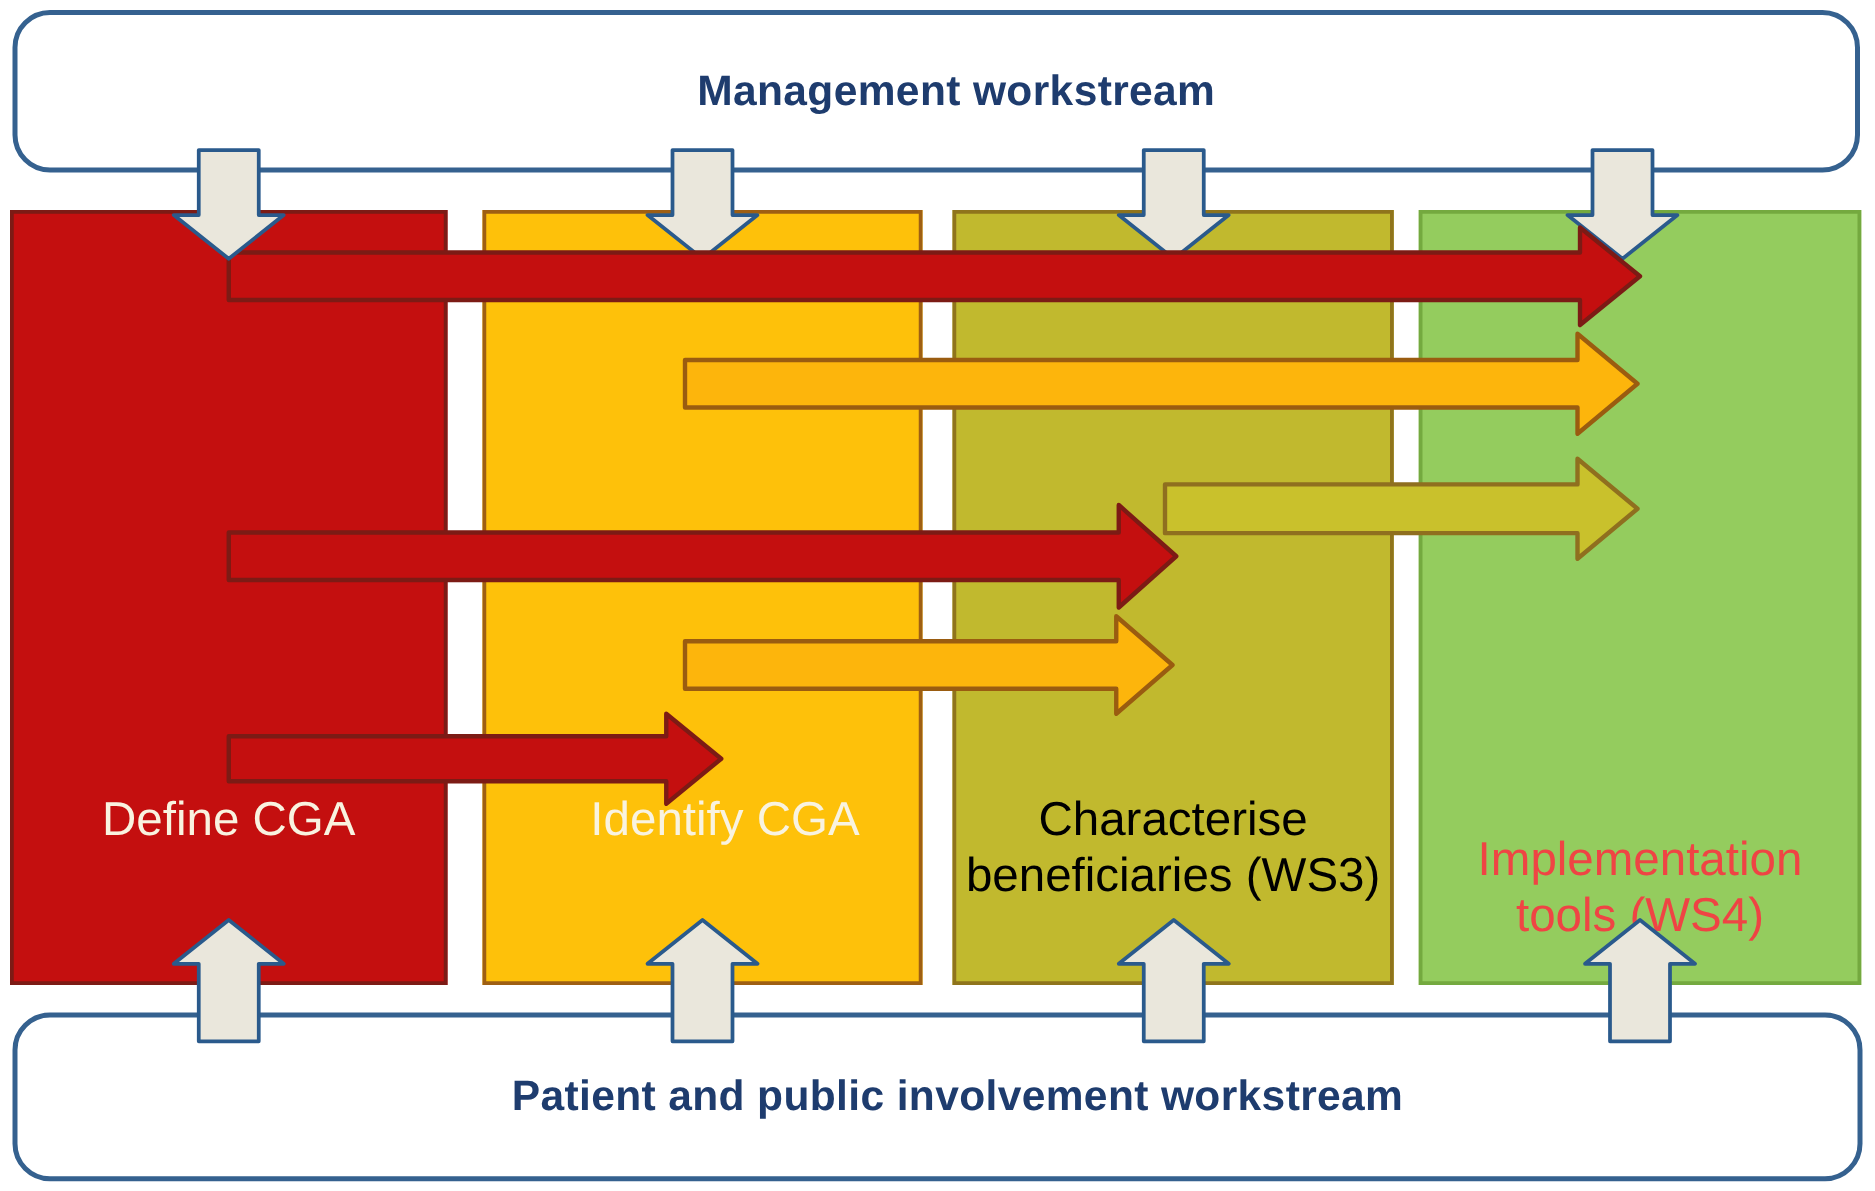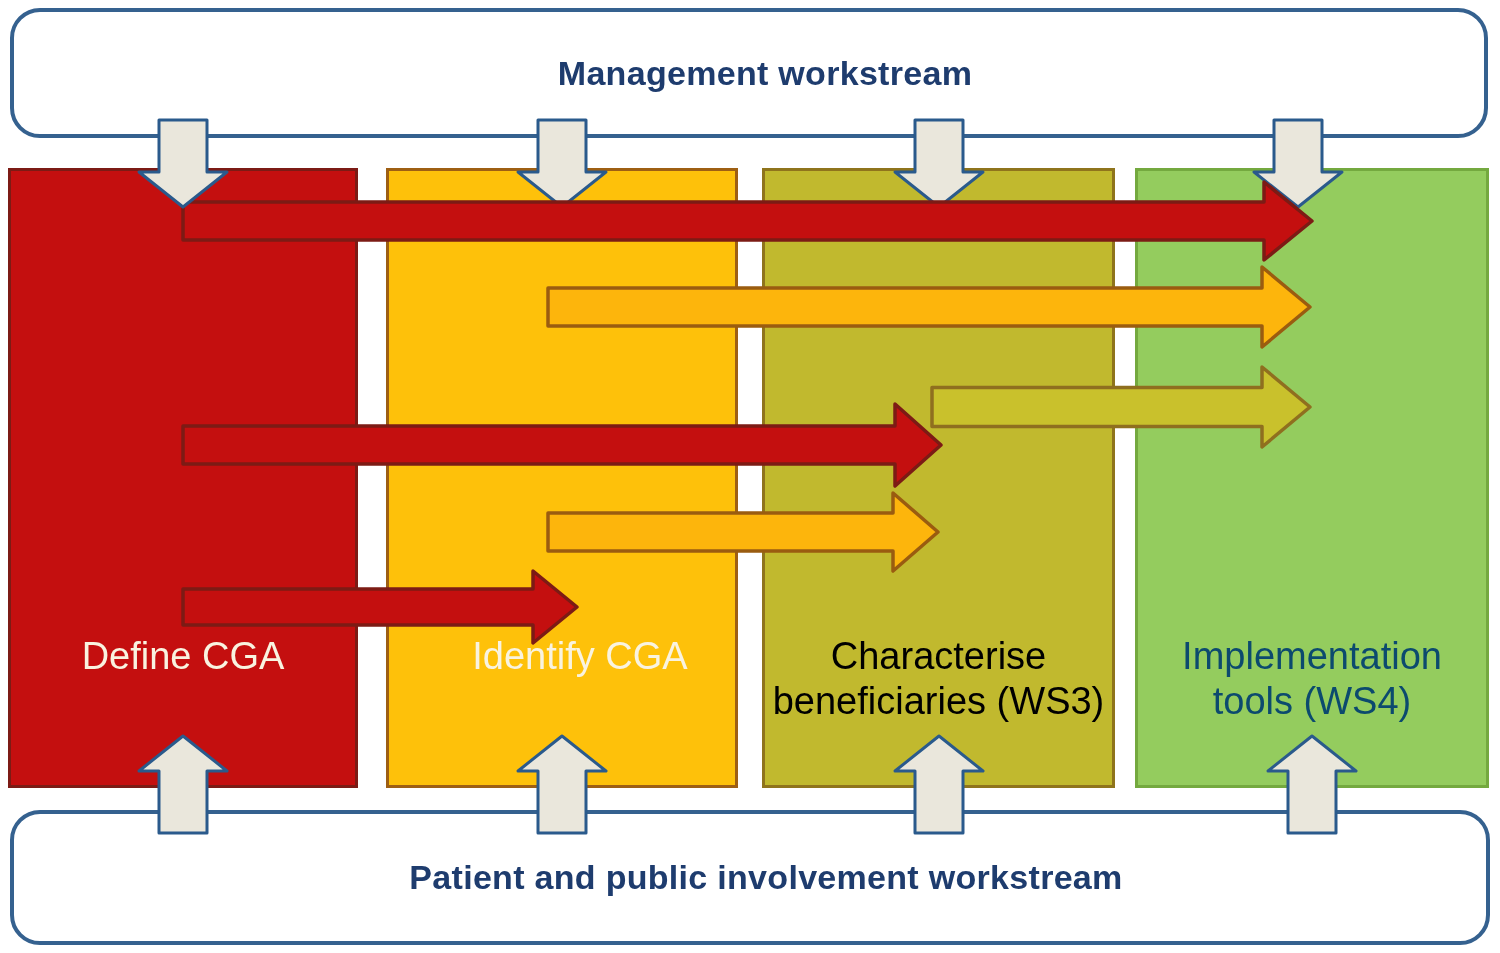--- a/index.html
+++ b/index.html
@@ -73,21 +73,21 @@
   <div class="col-label" style="left: 8px; width: 350px; color: rgb(249, 243, 224);">
     <div>Define CGA</div>
   </div>
   <div class="col-label" style="left: 386px; width: 388px; color: rgb(249, 243, 224);">
     <div>Identify CGA</div>
   </div>
   <div class="col-label" style="left: 762px; width: 353px; color: #000000;">
     <div>Characterise</div>
     <div>beneficiaries (WS3)</div>
   </div>
-  <div class="col-label" style="left: 1135px; width: 354px; color: #0c4a6e;">
+  <div class="col-label" style="left: 1135px; width: 354px; color: #ef4444; margin-top: 32px;">
     <div>Implementation</div>
     <div>tools (WS4)</div>
   </div>
 
   <svg class="arrows" id="arrow-svg" width="1500" height="953" viewBox="0 0 1500 953">
       <polygon points="538,120 586,120 586,172 606,172 562,207 518,172 538,172" fill="#EAE7DC" stroke="#2A5A8C" stroke-width="3" stroke-linejoin="round"></polygon>
       <polygon points="915,120 963,120 963,172 983,172 939,207 895,172 915,172" fill="#EAE7DC" stroke="#2A5A8C" stroke-width="3" stroke-linejoin="round"></polygon>
       <polygon points="1274,120 1322,120 1322,172 1342,172 1298,207 1254,172 1274,172" fill="#EAE7DC" stroke="#2A5A8C" stroke-width="3" stroke-linejoin="round"></polygon>
       <polygon points="159,833 159,771 139,771 183,736 227,771 207,771 207,833" fill="#EAE7DC" stroke="#2A5A8C" stroke-width="3" stroke-linejoin="round"></polygon>
       <polygon points="538,833 538,771 518,771 562,736 606,771 586,771 586,833" fill="#EAE7DC" stroke="#2A5A8C" stroke-width="3" stroke-linejoin="round"></polygon>

